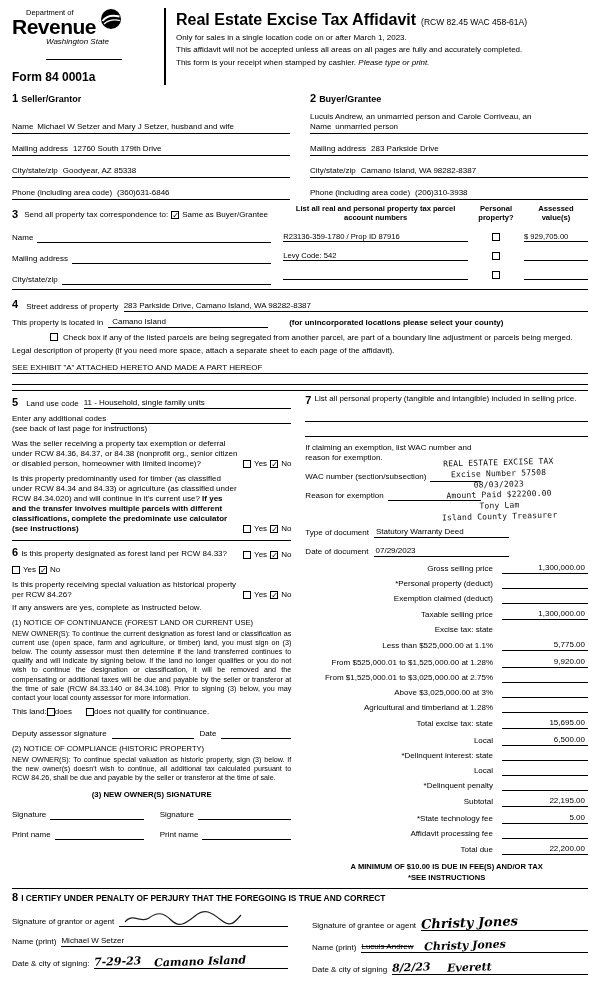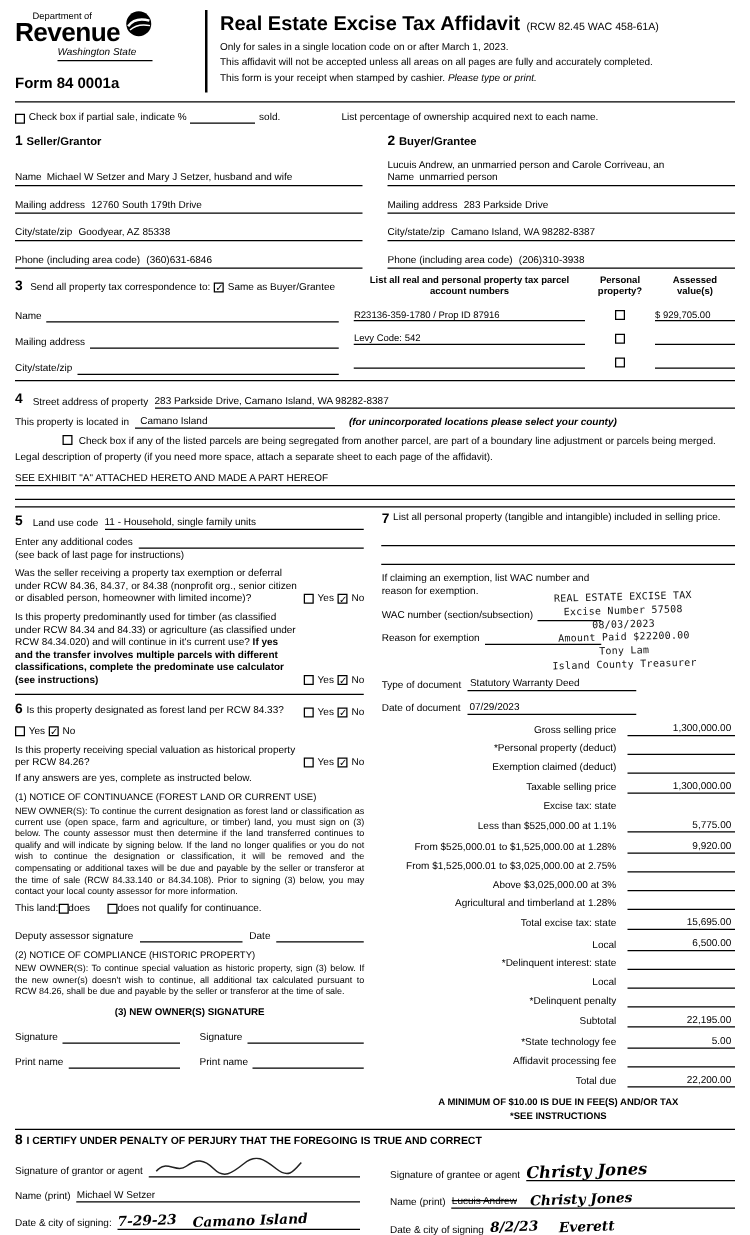--- a/index.html
+++ b/index.html
@@ -8,21 +8,21 @@
     width:600px; height:988px; margin:0 auto; background:#fff; color:#000;
     font-family:"Liberation Sans", sans-serif; font-size:8px; line-height:1.25;
     padding:8px 12px 6px 12px; position:relative; overflow:hidden;
   }
   
   .hdr { display:flex; align-items:stretch; padding-bottom:4px; }
   .hdr-left { width:150px; position:relative; }
   .logo-row { display:flex; align-items:flex-start; gap:4px; }
   .dept-small { font-size:7.5px; margin-left:14px; }
   .dept-name { font-size:21px; font-weight:bold; letter-spacing:-0.5px; line-height:0.95; }
-  .dept-sub { font-size:8px; font-style:italic; margin-left:34px; border-bottom:1px solid #000; width:76px; padding-bottom:1px; }
+  .dept-sub { font-size:8px; font-style:italic; margin-left:34px; border-bottom:1px solid #000; width:76px; padding-bottom:12px; }
   .form-no { font-size:12px; font-weight:bold; margin-top:10px; }
   .hdr-div { width:2px; background:#000; margin:0 10px 0 2px; }
   .hdr-right { flex:1; padding-top:2px; }
   .title-row { display:flex; align-items:baseline; gap:5px; }
   .title { font-size:16px; font-weight:bold; white-space:nowrap; }
   .rcw { font-size:8.5px; }
   .note { font-size:8px; margin-top:2.5px; }
   .note em { font-style:italic; }
   
   .cb { display:inline-block; width:8px; height:8px; border:1px solid #000; font-size:8px;
@@ -50,21 +50,21 @@
   .pt-head { display:flex; font-weight:bold; text-align:center; line-height:1.15; gap:4px; }
   .pt-c1 { flex:1; } .pt-c2 { width:48px; } .pt-c3 { width:64px; }
   .pt-row { display:flex; align-items:flex-end; margin-top:9px; gap:4px; }
   .pt-row .pt-c1 { border-bottom:1px solid #000; text-align:left; min-height:10px; }
   .pt-row .pt-c2 { text-align:center; }
   .pt-row .pt-c3 { border-bottom:1px solid #000; text-align:left; min-height:10px; }
   
   .sec4 { border-top:1px solid #000; padding-top:3px; }
   .s4row { display:flex; gap:5px; align-items:flex-end; margin-top:5px; }
   .located-val { width:160px; border-bottom:1px solid #000; padding-left:4px; }
-  .located-note { font-weight:bold; font-style:italic; margin-left:6px; }
+  .located-note { font-weight:bold; margin-left:16px; }
   .legal-val { border-bottom:1px solid #000; margin-top:7px; min-height:11px; font-size:8px; }
   .empty-rule { border-bottom:1px solid #000; height:11px; }
   
   .mid { display:flex; gap:14px; border-top:1.5px solid #000; margin-top:5px; padding-top:3px; }
   .mid-left { width:48.5%; }
   .mid-right { flex:1; position:relative; }
   .q { display:flex; margin-top:5px; align-items:flex-end; }
   .q-text { flex:1; padding-right:5px; }
   .q-text b { font-weight:bold; }
   .yn { white-space:nowrap; display:flex; gap:3px; align-items:center; }
@@ -138,27 +138,20 @@
       </div>
       <div class="note">Only for sales in a single location code on or after March 1, 2023.</div>
       <div class="note">This affidavit will not be accepted unless all areas on all pages are fully and accurately completed.</div>
       <div class="note">
         <span>This form is your receipt when stamped by cashier.</span>
         <em>Please type or print.</em>
       </div>
     </div>
   </div>
 
-  <div class="partial">
-    <span class="cb"></span>
-    <span>Check box if partial sale, indicate %</span>
-    <span class="blank-sm"></span>
-    <span>sold.</span>
-    <span class="partial-right">List percentage of ownership acquired next to each name.</span>
-  </div>
 
   <div class="two-col">
     <div class="col">
       <div class="sec-head">
         <span class="sec-num">1</span>
         <span class="sec-title">Seller/Grantor</span>
       </div>
       <div class="name-block">
         <div class="frow">
           <span class="lbl">Name</span>

